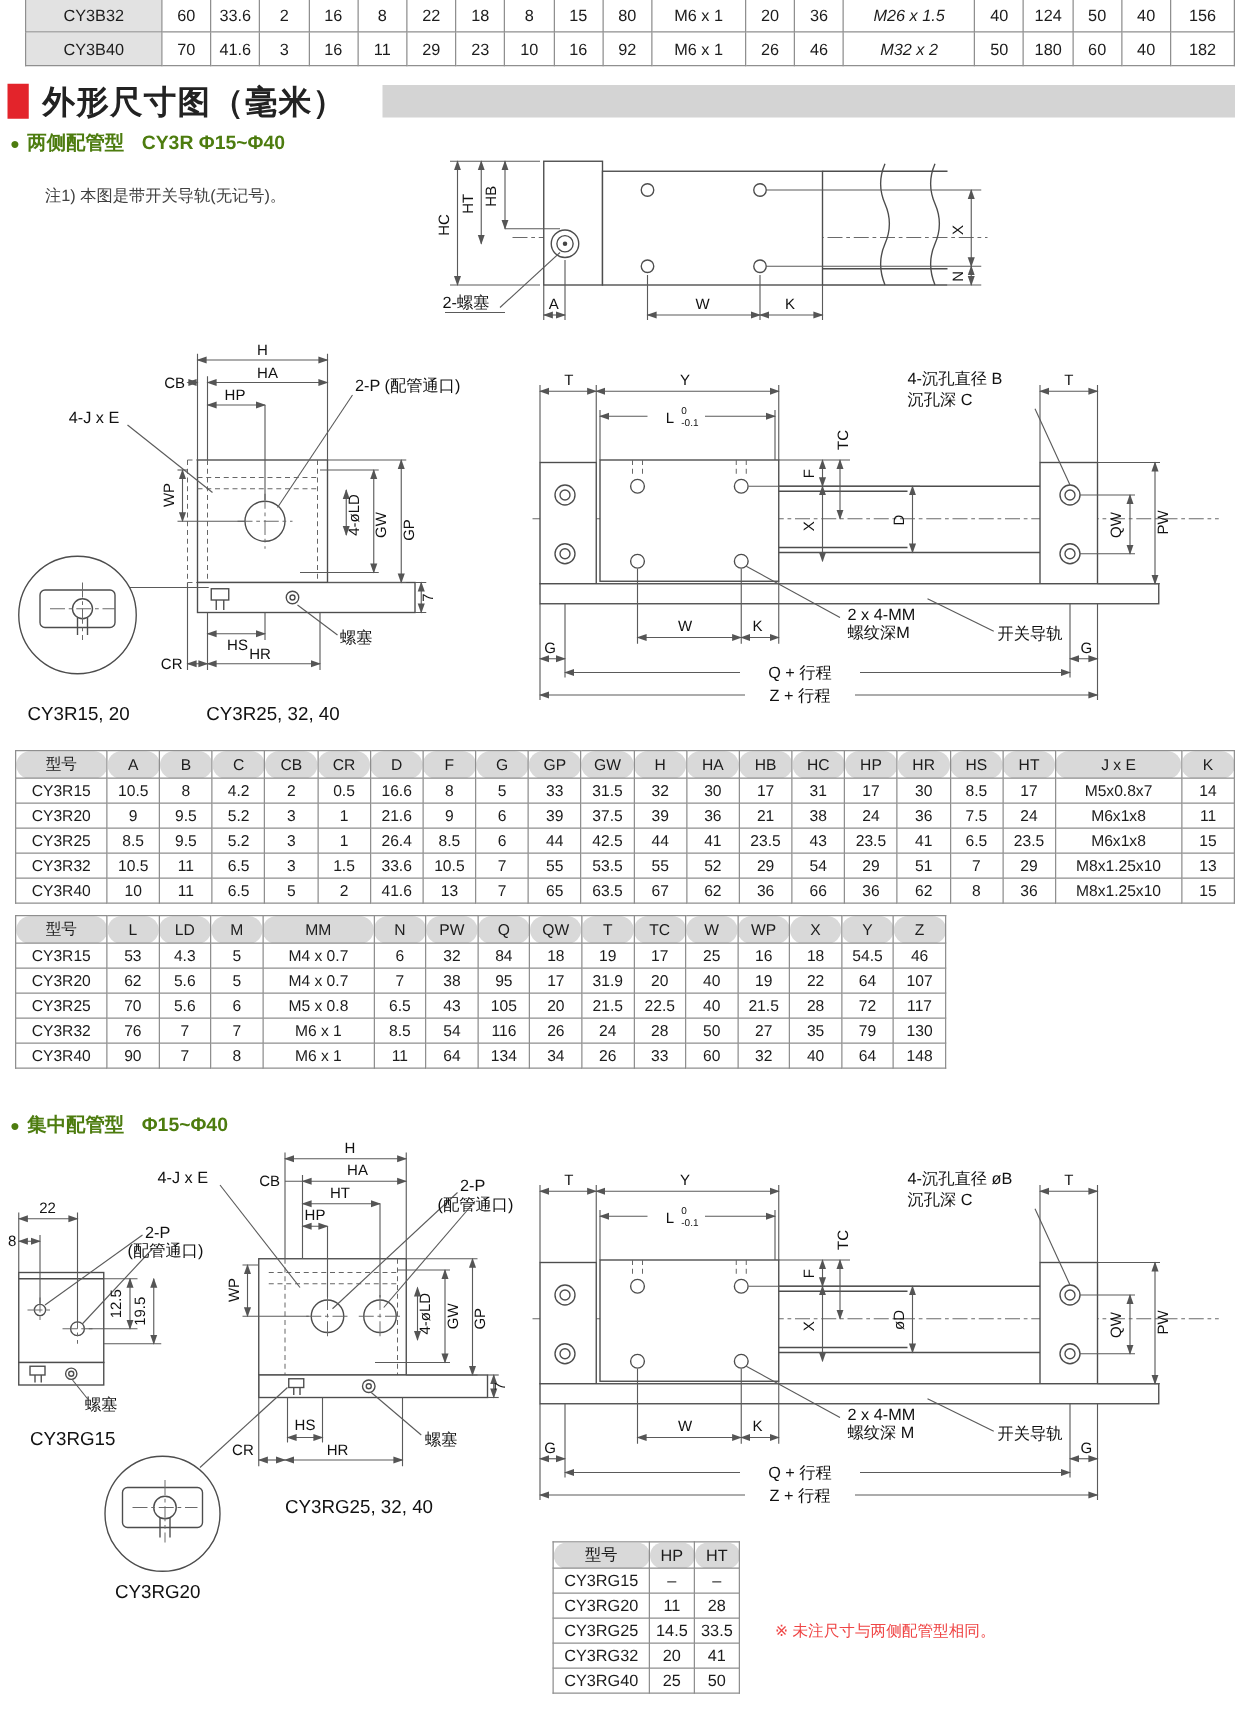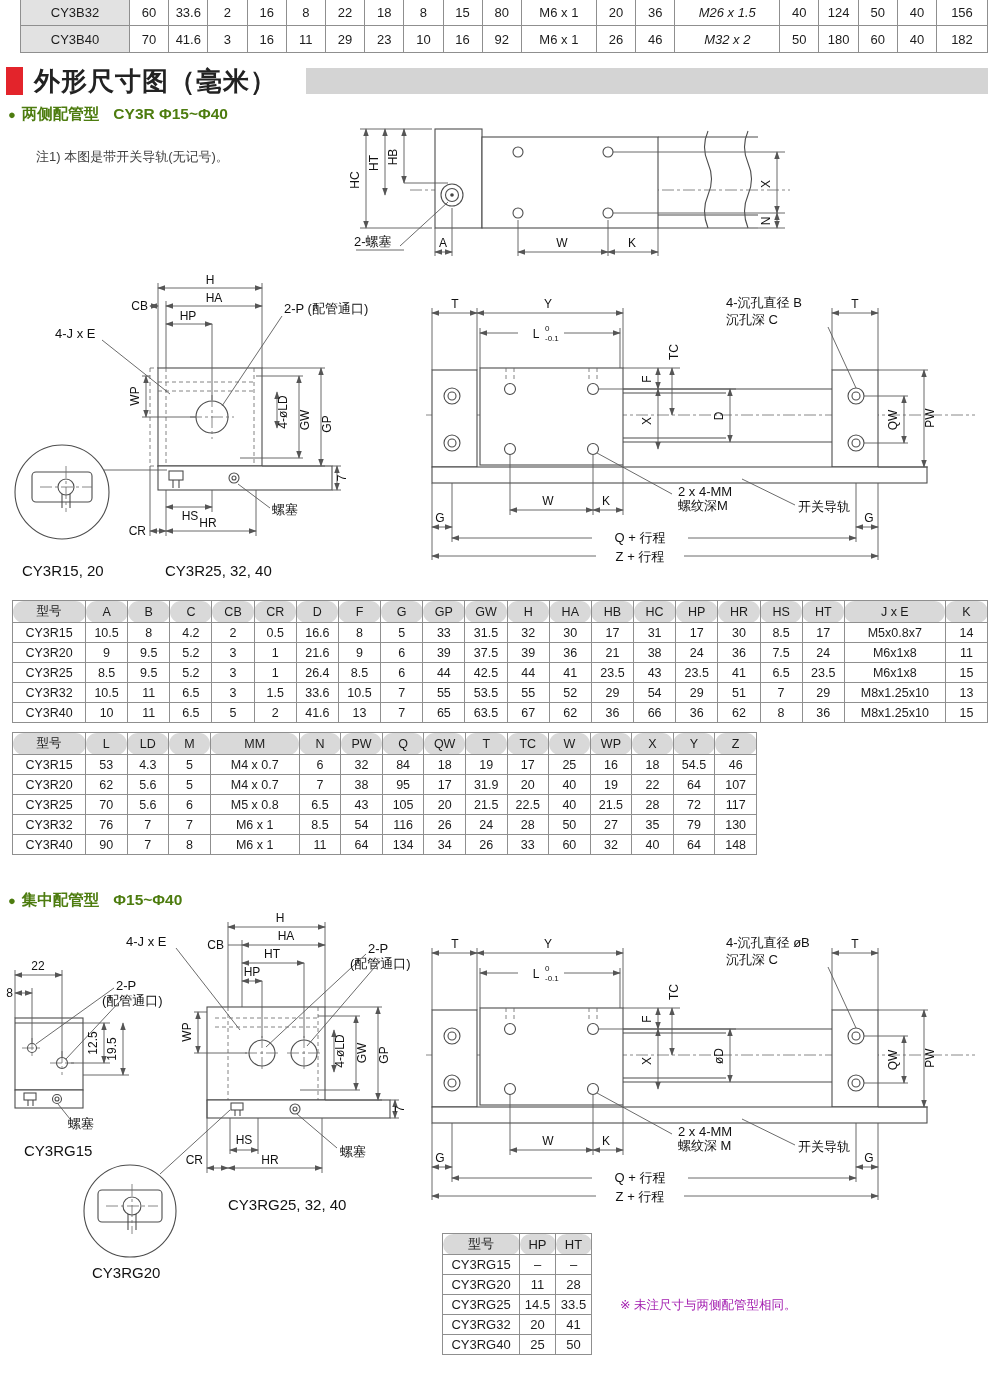--- a/index.html
+++ b/index.html
@@ -30,21 +30,21 @@
   .t3 th:first-child{width:76px;}
   .t3 th:nth-child(2){width:35px;}
   .titlebar{position:absolute;left:0;top:62px;width:1000px;height:34px;padding-left:46px;}
   .red-sq{position:absolute;left:6px;top:5px;width:17px;height:28px;background:var(--accent,#e3242b);}
   .title-text{position:absolute;left:34px;top:2px;font-size:26px;font-weight:bold;letter-spacing:1px;color:#222;}
   .gray-bar{position:absolute;left:306px;top:6px;width:682px;height:26px;background:var(--bar,#d4d4d4);}
   .sec-head{position:absolute;font-size:15.5px;font-weight:bold;color:#4d7c0f;}
   .sec-head .blt{font-size:13px;margin-right:6px;}
   .sec-head .rng{margin-left:14px;}
   .note1{position:absolute;left:36px;top:128px;font-size:13px;color:#404040;margin-top:20px;}
-  .note3{position:absolute;left:620px;top:1297px;font-size:12.5px;color:#a21caf;}
+  .note3{position:absolute;left:620px;top:1297px;font-size:12.5px;color:#ef4444;}
   svg{position:absolute;pointer-events:none;}
   .ln{stroke:#4d4d4d;stroke-width:1.1;fill:none;}
   .lw{stroke:#4d4d4d;stroke-width:1.1;fill:#fff;}
   .dm{stroke:#5a5a5a;stroke-width:0.9;fill:none;}
   .cl{stroke:#6a6a6a;stroke-width:0.8;fill:none;stroke-dasharray:12 3 3 3;}
   .dsh{stroke:#666;stroke-width:0.8;fill:none;stroke-dasharray:4 3;}
   .tx{font-size:12px;fill:#111;font-family:"Liberation Sans","DejaVu Sans",sans-serif;}
   .tz{font-size:13px;fill:#111;font-family:"Liberation Sans","DejaVu Sans",sans-serif;}
   .tt{font-size:8px;fill:#111;font-family:"Liberation Sans","DejaVu Sans",sans-serif;}
   .cap{font-size:15px;fill:#111;font-family:"Liberation Sans","DejaVu Sans",sans-serif;}

